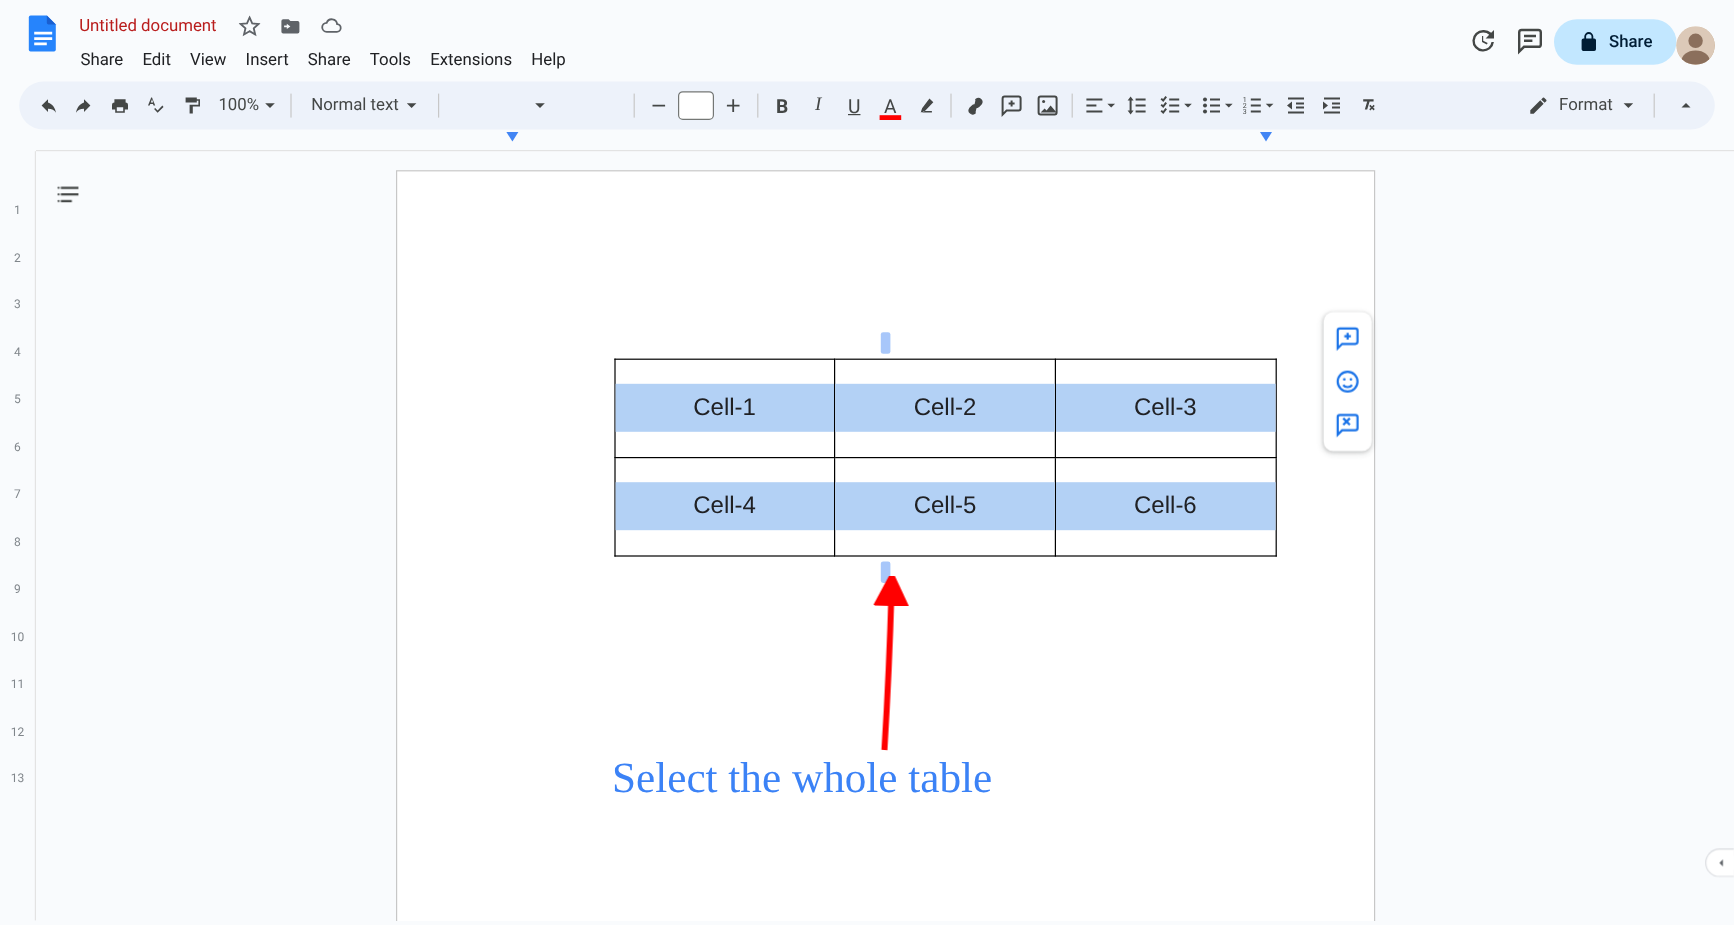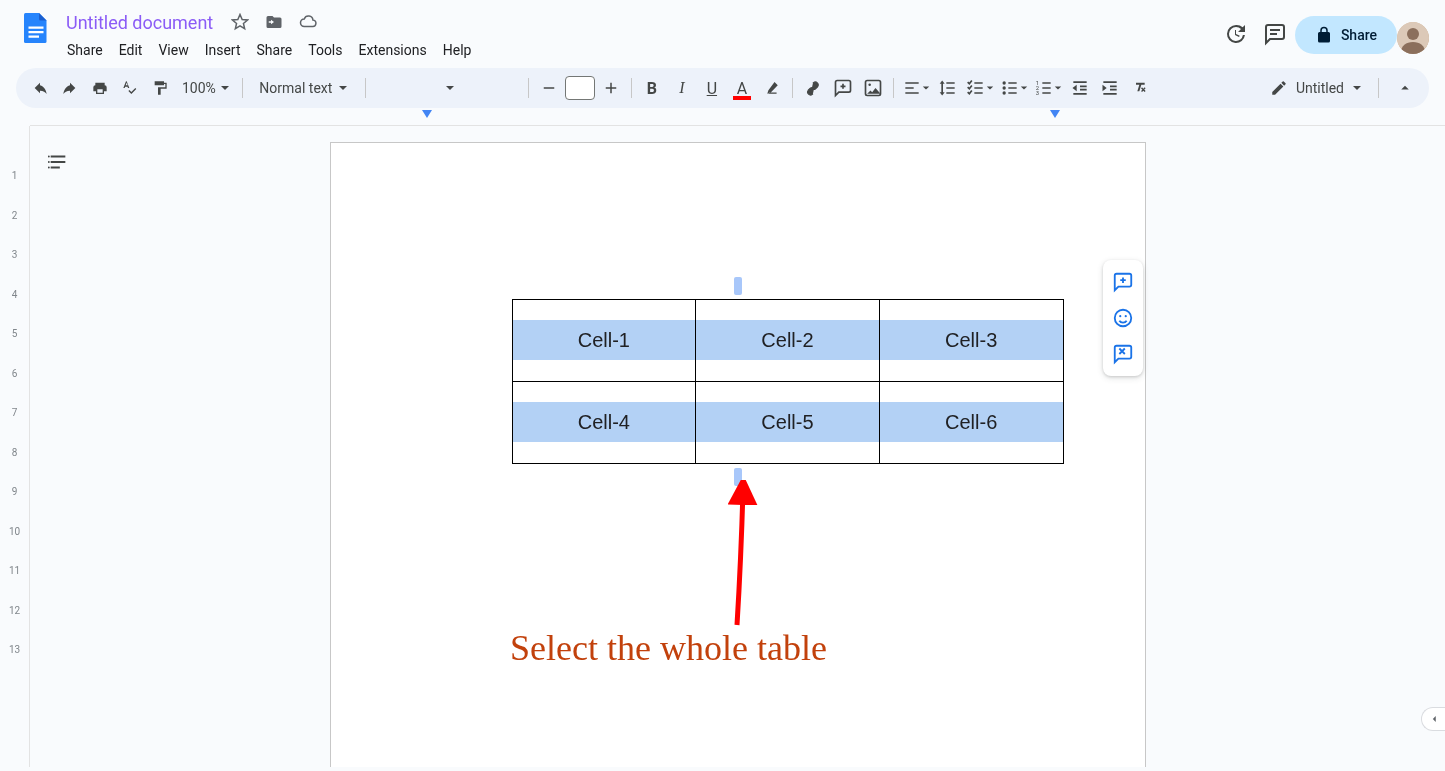--- a/index.html
+++ b/index.html
@@ -4,21 +4,21 @@
 <style>
   * { box-sizing: border-box; margin: 0; padding: 0; }
   body { font-family: "Google Sans", Roboto, Arial, sans-serif; background: #f9fbfd; color: #202124; overflow: hidden; width: 1445px; height: 771px; position: relative; }
   
   
   .header { display: flex; align-items: flex-start; padding: 8px 16px 0 16px; }
   .docs-logo { width: 40px; height: 40px; display: flex; align-items: center; justify-content: center; margin-right: 4px; }
   .docs-logo svg { width: 36px; height: 36px; }
   .title-area { flex: 1; }
   .title-row { display: flex; align-items: center; gap: 8px; height: 28px; }
-  .doc-title { font-size: 18px; color: #8b5cf6; padding: 2px 6px; border-radius: 4px; }
+  .doc-title { font-size: 14px; color: #b91c1c; padding: 2px 6px; border-radius: 4px; }
   .title-icon { color: #5f6368; cursor: pointer; padding: 4px; border-radius: 50%; display: flex; }
   .menubar { display: flex; gap: 2px; padding: 2px 0; }
   .menu-item { font-size: 14px; padding: 4px 7px; border-radius: 4px; cursor: pointer; color: #202124; }
   .header-right { display: flex; align-items: flex-end; padding-top: 6px; }
   .header-icon { width: 40px; height: 40px; display: flex; align-items: center; justify-content: center; border-radius: 50%; cursor: pointer; color: #444746; }
   .share-btn { background: #c2e7ff; border-radius: 100px; padding: 10px 20px; display: flex; align-items: center; gap: 8px; cursor: pointer; font-size: 14px; font-weight: 500; color: #001d35; }
   .avatar { width: 32px; height: 32px; border-radius: 50%; background: linear-gradient(135deg,#e0c9b0,#c0a080); overflow: hidden; display: flex; align-items: center; justify-content: center; }
   .avatar svg { width: 32px; height: 32px; }
   
   
@@ -59,21 +59,21 @@
   .handle-top { top: -22px; }
   .handle-bot { bottom: -22px; }
   .table-wrap { position: relative; margin: 60px auto 0; width: 452px; }
   .table-wrap .doc-table { margin: 0; }
   
   
   .side-toolbar { position: absolute; right: 302px; top: 260px; background: #fff; border-radius: 8px; box-shadow: 0 1px 3px rgba(0,0,0,.15),0 2px 6px rgba(60,64,67,.15); padding: 6px 4px; display: flex; flex-direction: column; gap: 4px; }
   .side-btn { width: 32px; height: 32px; display: flex; align-items: center; justify-content: center; cursor: pointer; border-radius: 4px; color: #1a73e8; }
   
   
-  .annotation { position: absolute; color: #c2410c; font-family: "Comic Sans MS", cursive; font-size: 36px; font-weight: 500; pointer-events: none; }
+  .annotation { position: absolute; color: #3b82f6; font-family: "Comic Sans MS", cursive; font-size: 36px; font-weight: 500; pointer-events: none; }
   .anno-text { position: absolute; left: 510px; top: 627px; white-space: nowrap; }
   .arrow { position: absolute; left: 723px; top: 480px; }
   
   .expand-chevron { position: absolute; right: 0; bottom: 40px; width: 24px; height: 24px; background: #fff; border: 1px solid #dadce0; border-right: none; border-radius: 12px 0 0 12px; display: flex; align-items: center; justify-content: center; color: #5f6368; cursor: pointer; }
   
   svg { display: block; }
 </style>
 </head>
 <body>
 
@@ -300,21 +300,21 @@
     <div class="tbtn">
         <svg width="20" height="20" viewBox="0 0 24 24">
           <path fill="currentColor" d="M6 4v3h5l-3 10h3l3-10h5V4H6zm13 14l-2-2-2 2-1.4-1.4 2-2-2-2L15 11l2 2 2-2 1.4 1.4-2 2 2 2L19 18z" transform="scale(.8) translate(3 3)"></path>
         </svg>
       </div>
 
     <div class="tbtn editing-btn">
       <svg width="18" height="18" viewBox="0 0 24 24">
           <path fill="currentColor" d="M3 17.25V21h3.75L17.81 9.94l-3.75-3.75L3 17.25zM20.71 7.04a1 1 0 0 0 0-1.41l-2.34-2.34a1 1 0 0 0-1.41 0L15.13 5.13l3.75 3.75 1.83-1.84z"></path>
         </svg>
-      <span>Untitled</span>
+      <span>Format</span>
       <svg width="10" height="10" viewBox="0 0 10 10">
           <path fill="currentColor" d="M1 3l4 4 4-4z"></path>
         </svg>
     </div>
     <div class="tsep"></div>
     <div class="tbtn collapse-btn">
         <svg width="18" height="18" viewBox="0 0 24 24">
           <path fill="currentColor" d="M7 14l5-5 5 5z"></path>
         </svg>
       </div>

